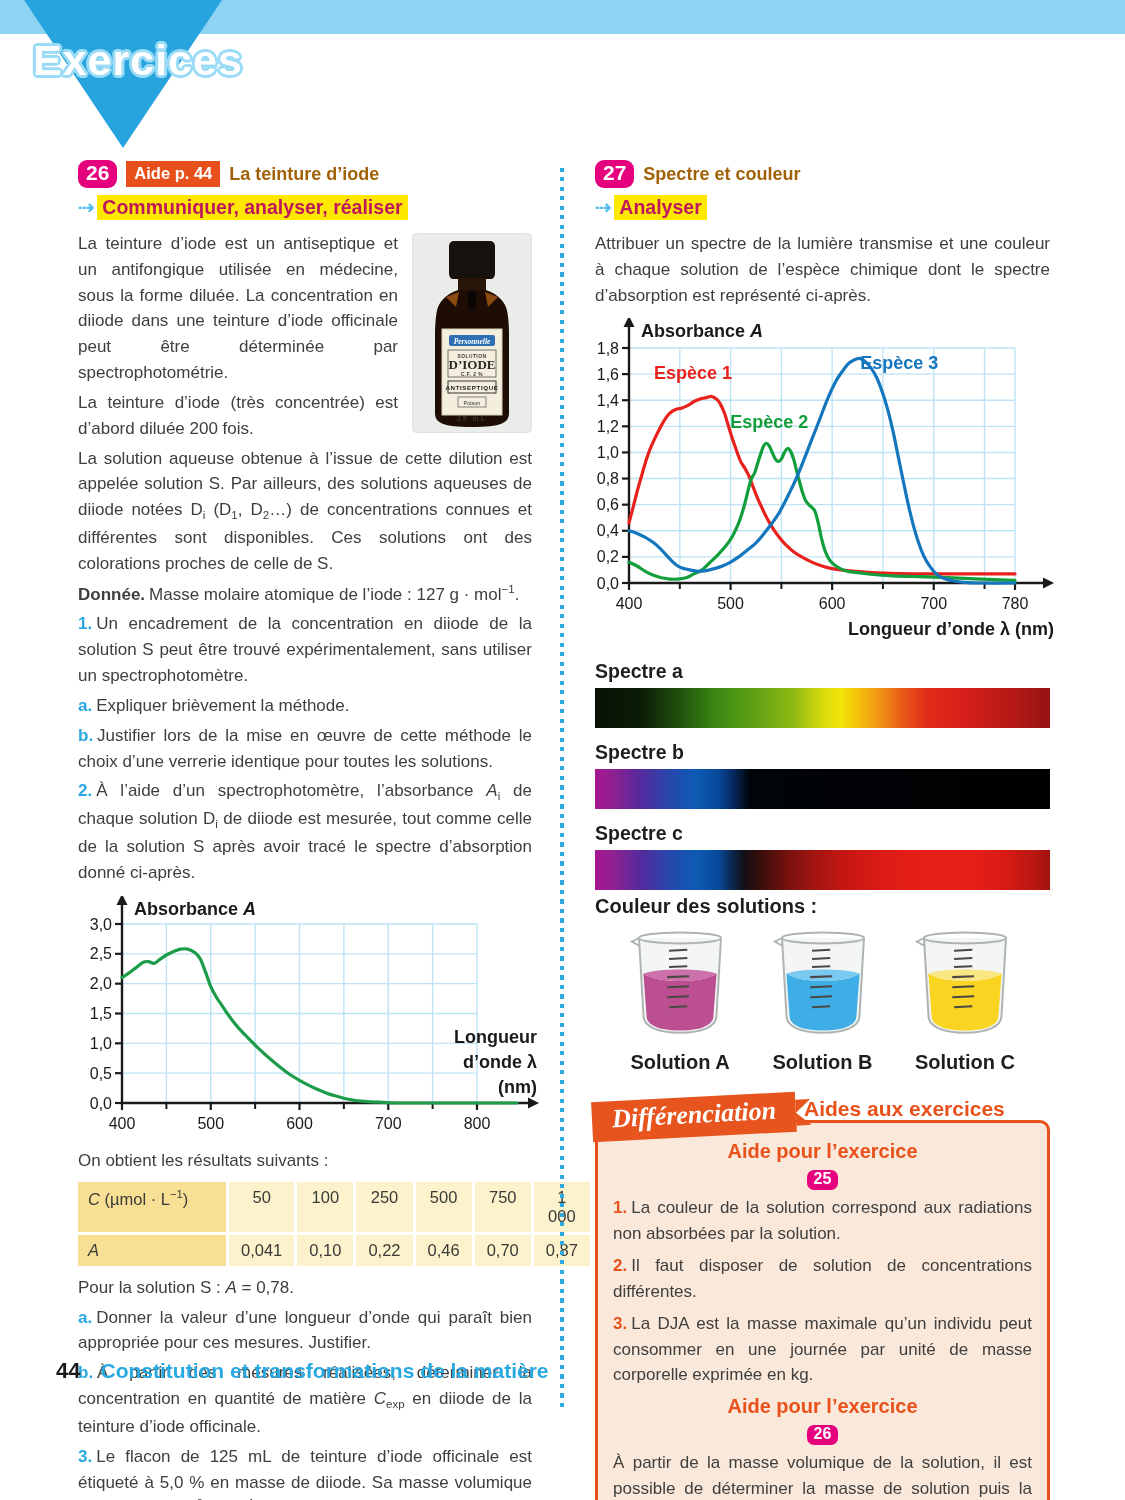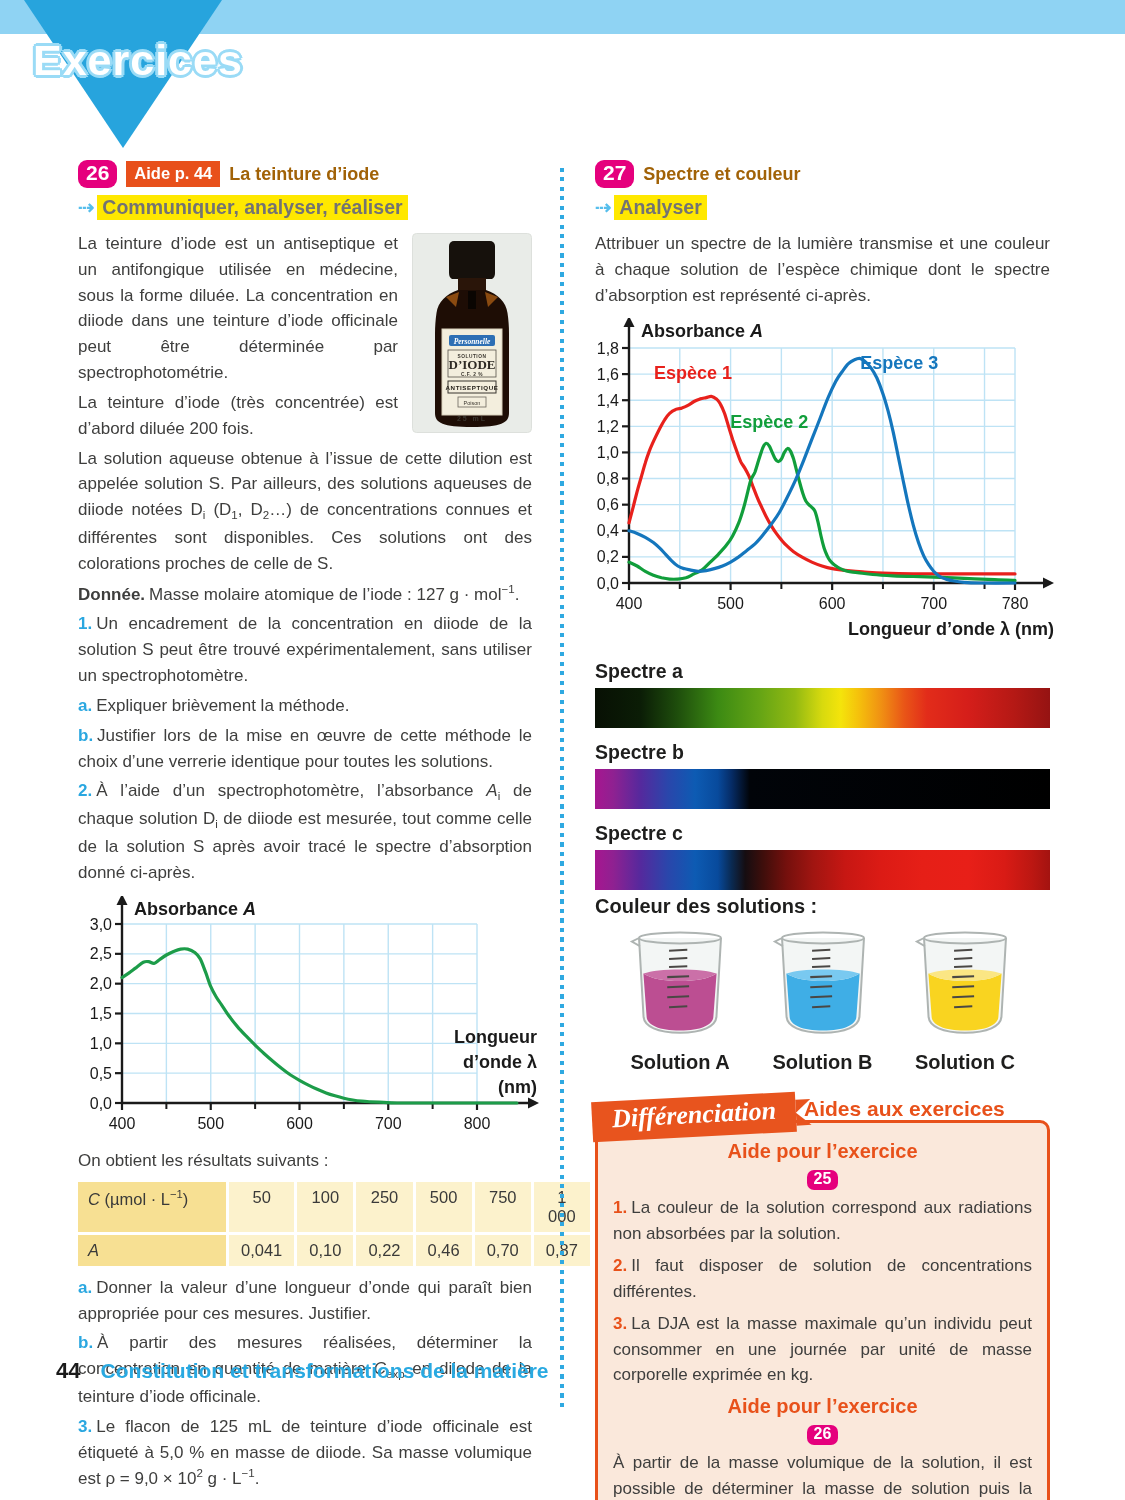--- a/index.html
+++ b/index.html
@@ -21,21 +21,21 @@
   .divider{position:absolute;left:560px;top:168px;width:4px;height:1244px;
     background-image:repeating-linear-gradient(to bottom,#2FA9E1 0 4px,transparent 4px 9.5px);}
 
   
   .ex-head{display:flex;align-items:center;gap:9px;margin-bottom:8px;}
   .num-badge{background:#E5007D;color:#fff;font-weight:bold;font-size:21px;padding:1px 8px 3px;border-radius:9px;}
   .aide-badge{background:#E8501B;color:#fff;font-weight:bold;font-size:16.5px;padding:3px 8px 4px;}
   .ex-title{color:#a16207;font-size:18px;font-weight:bold;}
   .skills{margin:0 0 12px;font-size:19.5px;}
   .arrow{color:#56BEEC;font-weight:bold;margin-right:3px;}
-  .hl{background:#FFE800;color:#737373;font-weight:bold;padding:1px 5px 2px;}
+  .hl{background:#FFE800;color:#be185d;font-weight:bold;padding:1px 5px 2px;}
 
   
   p.body{font-size:17px;line-height:1.52;text-align:justify;margin:0 0 4px;}
   .qnum{color:#2AA7E0;font-weight:bold;margin-right:4px;}
   .dlead{font-weight:bold;margin-right:4px;}
   sub,sup{font-size:68%;}
   .bottle-wrap{float:right;width:120px;margin:2px 0 8px 14px;}
 
   
   .chartbox{margin:10px 0 6px;}
@@ -205,20 +205,21 @@
       <div class="cell">1 000</div>
       <div class="cell rowhead"><i>A</i></div>
       <div class="cell">0,041</div>
       <div class="cell">0,10</div>
       <div class="cell">0,22</div>
       <div class="cell">0,46</div>
       <div class="cell">0,70</div>
       <div class="cell">0,87</div>
     </div>
 
+    <p class="body">Pour la solution S : <i>A</i> = 0,78.</p>
     <p class="body"><span class="qnum">a.</span><span>Donner la valeur d’une longueur d’onde qui paraît bien appropriée pour ces mesures. Justifier.</span></p>
     <p class="body"><span class="qnum">b.</span><span>À partir des mesures réalisées, déterminer la concentration en quantité de matière <i>C</i><sub>exp</sub> en diiode de la teinture d’iode officinale.</span></p>
     <p class="body"><span class="qnum">3.</span><span>Le flacon de 125 mL de teinture d’iode officinale est étiqueté à 5,0 % en masse de diiode. Sa masse volumique est ρ = 9,0 × 10<sup>2</sup> g · L<sup>−1</sup>.</span></p>
 
   </div>
 
   <div class="divider"></div>
 
   <div class="col col-right">
     <div class="ex-head">

